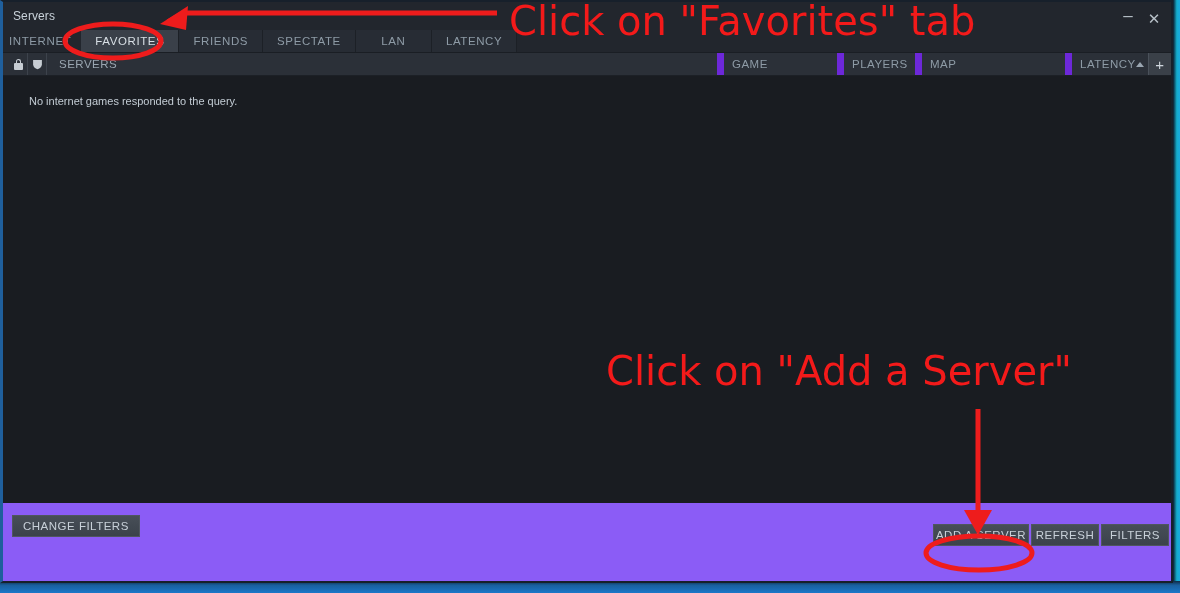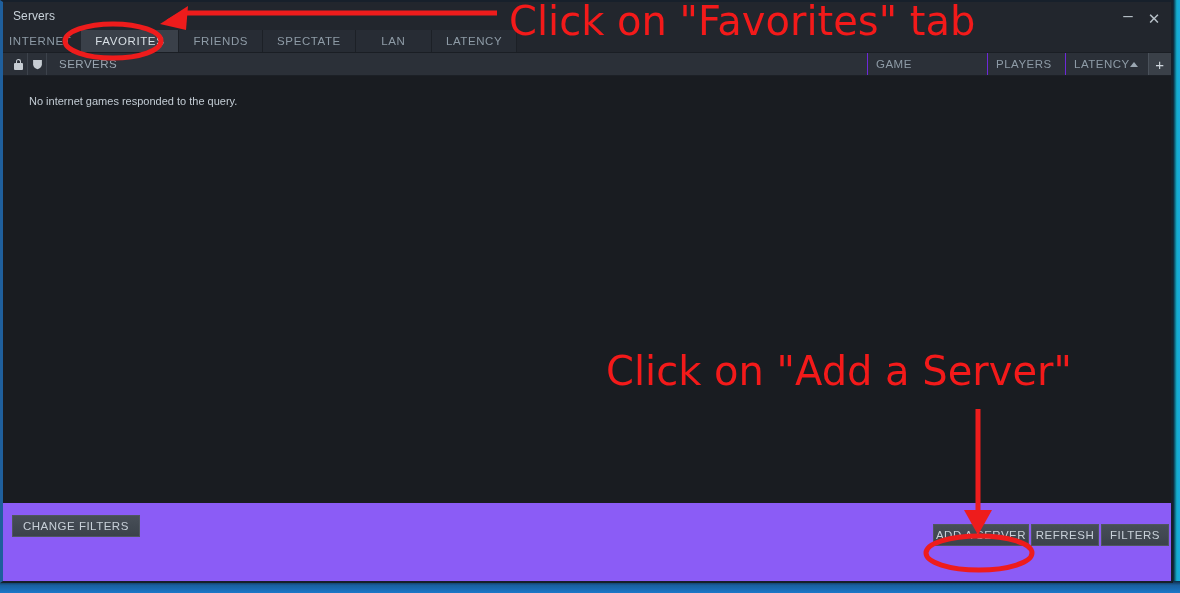--- a/index.html
+++ b/index.html
@@ -153,21 +153,21 @@
   .ch-servers {
     padding-left: 12px;
     flex: 1;
     color: #9aa6b1;
   }
   .ch-col {
     height: 22px;
     display: flex;
     align-items: center;
     padding-left: 8px;
-    border-left: 1px solid #6d28d9;
+    border-left: 7px solid #6d28d9;
     box-sizing: border-box;
     color: #8e9ba6;
   }
   .ch-game { width: 120px; }
   .ch-players { width: 78px; }
   .ch-map { width: 150px; }
   .ch-latency {
     width: 83px;
     display: flex;
     align-items: center;
@@ -338,20 +338,21 @@
         </div>
         <div class="ch-icon-cell">
           <svg class="shield-ico" viewBox="0 0 12 12" xmlns="http://www.w3.org/2000/svg">
             <path d="M1.2 1 H10.8 V5.6 C10.8 8.4 8.6 10.3 6 11.2 C3.4 10.3 1.2 8.4 1.2 5.6 Z" fill="#c7cdd3"></path>
           </svg>
         </div>
       </div>
       <div class="ch-servers">SERVERS</div>
       <div class="ch-col ch-game">GAME</div>
       <div class="ch-col ch-players">PLAYERS</div>
+      <div class="ch-col ch-map">MAP</div>
       <div class="ch-col ch-latency">
         <span>LATENCY</span>
         <span class="sort-caret"></span>
       </div>
       <div class="ch-plus">+</div>
     </div>
 
     <div class="listbody">
       <div class="empty-msg">No internet games responded to the query.</div>
     </div>

